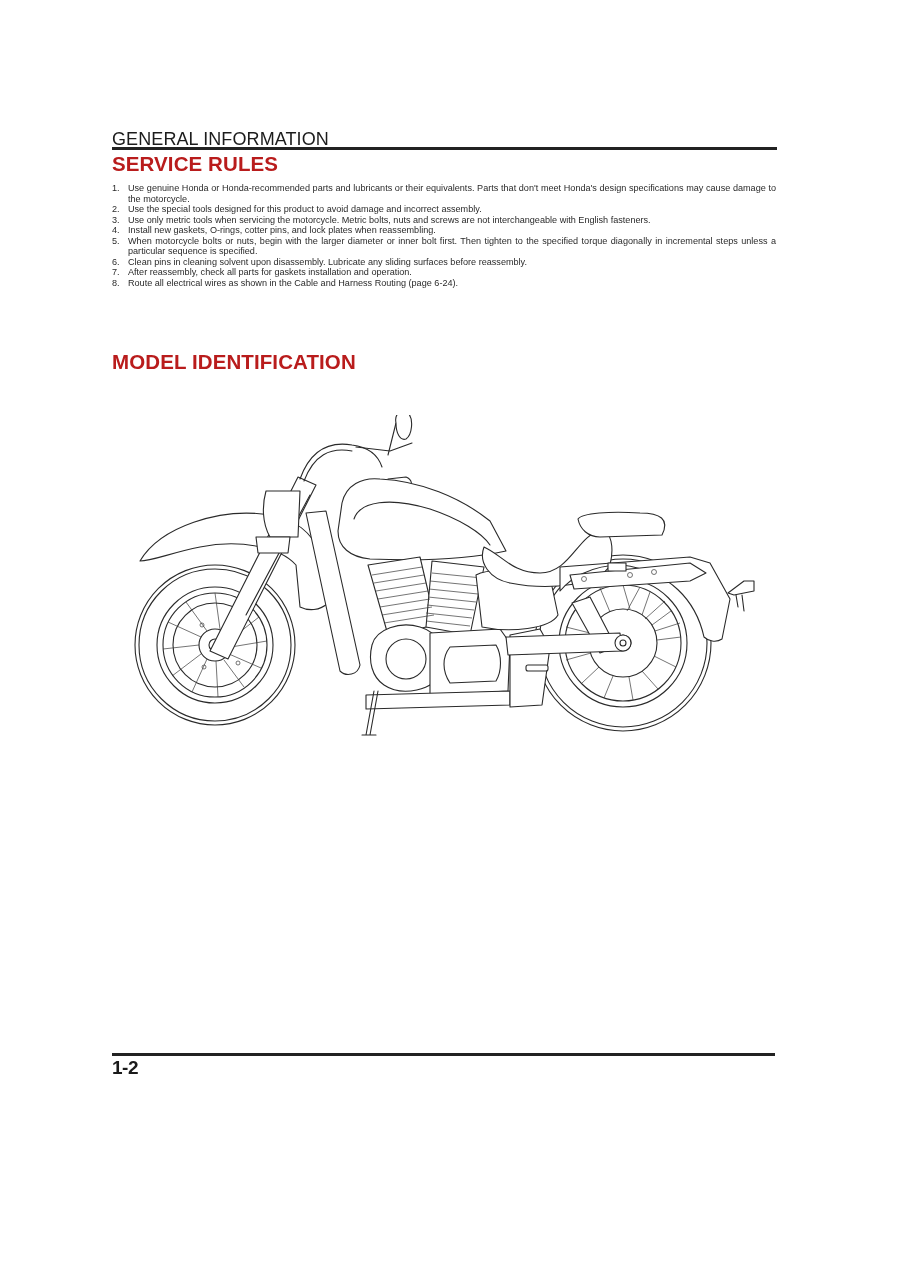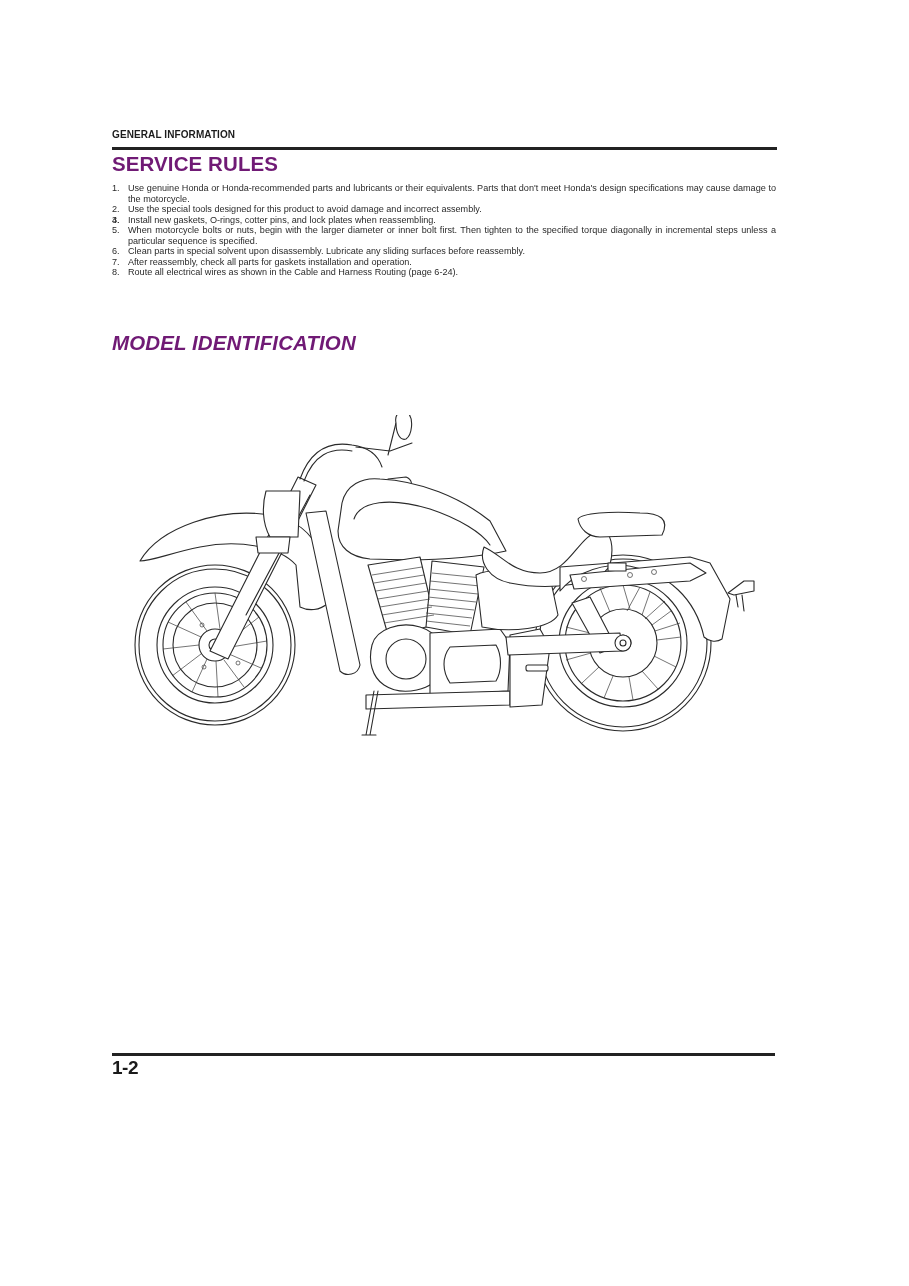--- a/index.html
+++ b/index.html
@@ -1,21 +1,21 @@
 <!DOCTYPE html>
 <html><head>
   <meta charset="utf-8">
   <style>
     html, body { margin: 0; padding: 0; background: #ffffff; }
     body { width: 909px; height: 1286px; position: relative; overflow: hidden; font-family: "Liberation Sans", sans-serif; color: #1a1a1a; }
-    .section-label { position: absolute; left: 112px; top: 129px; font-size: 10px; font-weight: bold; letter-spacing: 0.1px; color: #1c1c1c; }
+    .section-label { position: absolute; left: 112px; top: 129px; font-size: 18px; font-weight: normal; letter-spacing: 0.1px; color: #1c1c1c; }
     .top-rule { position: absolute; left: 112px; top: 147px; width: 665px; height: 2.5px; background: #222; }
-    .h1 { position: absolute; font-weight: bold; font-size: 20.5px; color: #701a75; letter-spacing: 0.1px; }
+    .h1 { position: absolute; font-weight: bold; font-size: 20.5px; color: #b91c1c; letter-spacing: 0.1px; }
     .h1.service { left: 112px; top: 152px; }
-    .h1.model { left: 112px; top: 331px; font-style: italic; }
+    .h1.model { left: 112px; top: 350px; }
     ol.rules { position: absolute; left: 112px; top: 183px; width: 664px; margin: 0; padding: 0; list-style: none; font-size: 9.1px; line-height: 10.5px; color: #2a2a2a; }
     ol.rules li { position: relative; padding-left: 16px; text-align: justify; text-align-last: left; }
     ol.rules li .num { position: absolute; left: 0; top: 0; }
     .figure { position: absolute; left: 130px; top: 415px; width: 630px; height: 325px; }
     .bottom-rule { position: absolute; left: 112px; top: 1053px; width: 663px; height: 2.5px; background: #222; }
     .page-num { position: absolute; left: 112px; top: 1057px; font-weight: bold; font-size: 19px; color: #1a1a1a; letter-spacing: -0.5px; }
     svg .l { fill: none; stroke: #2a2a2a; stroke-width: 1.1; stroke-linecap: round; stroke-linejoin: round; }
     svg .t { fill: none; stroke: #3a3a3a; stroke-width: 0.7; }
     svg .w { fill: #ffffff; stroke: #2a2a2a; stroke-width: 1.1; stroke-linejoin: round; }
   </style>
@@ -23,24 +23,24 @@
 <body>
 
 <div class="section-label">GENERAL INFORMATION</div>
 <div class="top-rule"></div>
 
 <div class="h1 service">SERVICE RULES</div>
 
 <ol class="rules">
   <li><span class="num">1.</span><span>Use genuine Honda or Honda-recommended parts and lubricants or their equivalents. Parts that don't meet Honda's design specifications may cause damage to the motorcycle.</span></li>
   <li><span class="num">2.</span><span>Use the special tools designed for this product to avoid damage and incorrect assembly.</span></li>
-  <li><span class="num">3.</span></li>
+  <li><span class="num">3.</span><span>Use only metric tools when servicing the motorcycle. Metric bolts, nuts and screws are not interchangeable with English fasteners.</span></li>
   <li><span class="num">4.</span><span>Install new gaskets, O-rings, cotter pins, and lock plates when reassembling.</span></li>
   <li><span class="num">5.</span><span>When motorcycle bolts or nuts, begin with the larger diameter or inner bolt first. Then tighten to the specified torque diagonally in incremental steps unless a particular sequence is specified.</span></li>
-  <li><span class="num">6.</span><span>Clean parts in special solvent upon disassembly. Lubricate any sliding surfaces before reassembly.</span></li>
+  <li><span class="num">6.</span><span>Clean pins in cleaning solvent upon disassembly. Lubricate any sliding surfaces before reassembly.</span></li>
   <li><span class="num">7.</span><span>After reassembly, check all parts for gaskets installation and operation.</span></li>
   <li><span class="num">8.</span><span>Route all electrical wires as shown in the Cable and Harness Routing (page 6-24).</span></li>
 </ol>
 
 <div class="h1 model">MODEL IDENTIFICATION</div>
 
 <div class="figure">
   <svg width="630" height="325" viewBox="0 0 630 325">
 
     <g>

